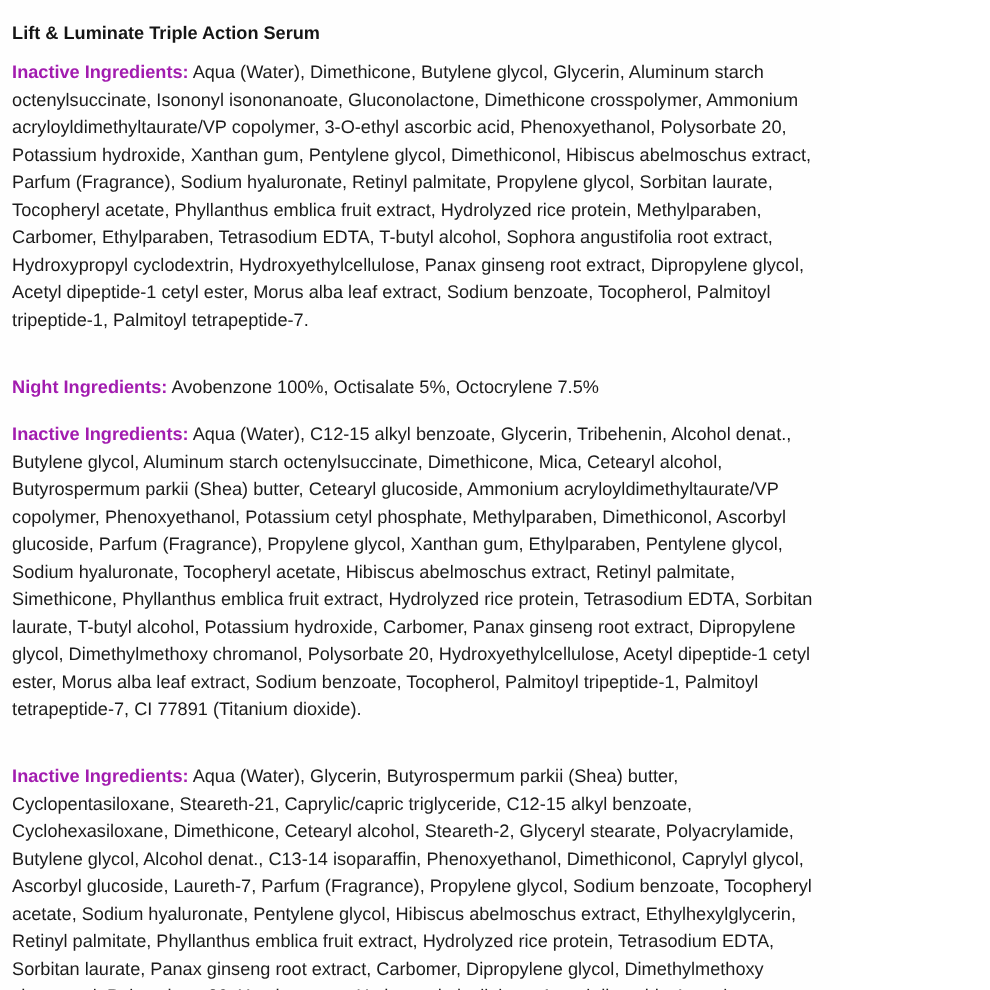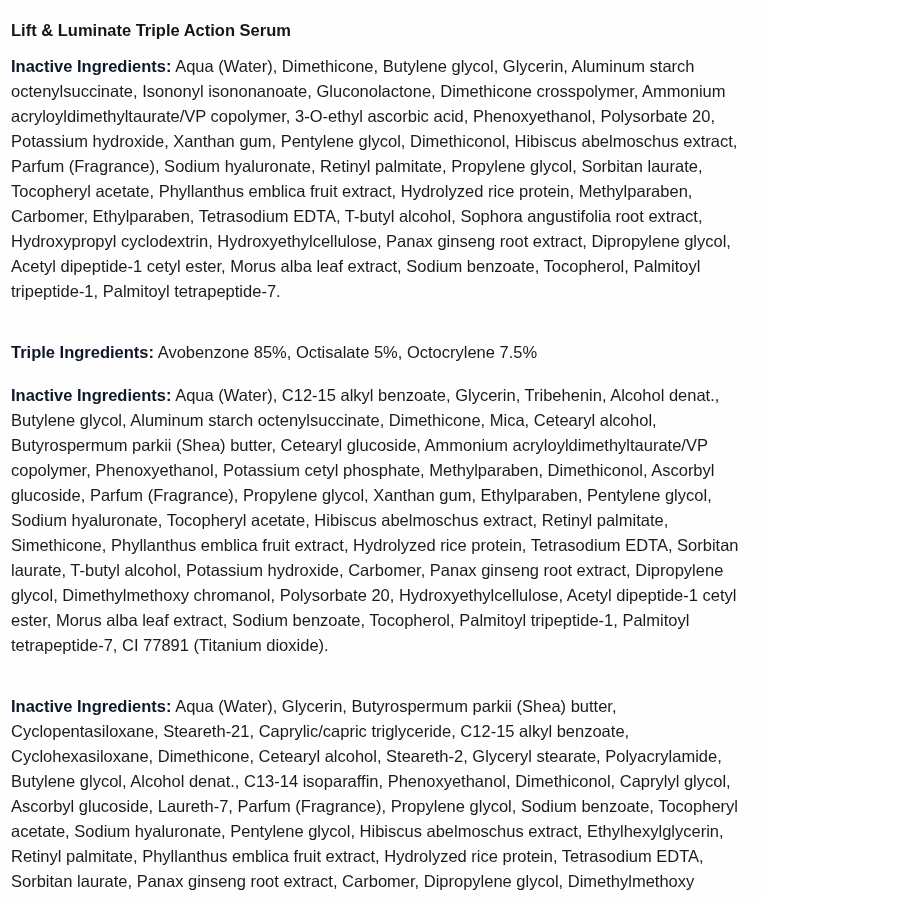--- a/index.html
+++ b/index.html
@@ -26,40 +26,40 @@
     font-weight: bold;
     font-size: 16.5px;
     margin: 0 0 11px 0;
     color: #161616;
   }
   .ingredients-paragraph {
     margin: 0 0 18px 0;
   }
   .ingredients-label {
     font-weight: bold;
-    color: #0f172a;
+    color: #a21caf;
   }
 </style>
 </head>
 <body>
 
 <div class="document">
 
   <section class="product-section">
     <h2 class="product-title">Lift &amp; Luminate Triple Action Serum</h2>
     <p class="ingredients-paragraph">
       <strong class="ingredients-label">Inactive Ingredients:</strong>
       <span>Aqua (Water), Dimethicone, Butylene glycol, Glycerin, Aluminum starch octenylsuccinate, Isononyl isononanoate, Gluconolactone, Dimethicone crosspolymer, Ammonium acryloyldimethyltaurate/VP copolymer, 3-O-ethyl ascorbic acid, Phenoxyethanol, Polysorbate 20, Potassium hydroxide, Xanthan gum, Pentylene glycol, Dimethiconol, Hibiscus abelmoschus extract, Parfum (Fragrance), Sodium hyaluronate, Retinyl palmitate, Propylene glycol, Sorbitan laurate, Tocopheryl acetate, Phyllanthus emblica fruit extract, Hydrolyzed rice protein, Methylparaben, Carbomer, Ethylparaben, Tetrasodium EDTA, T-butyl alcohol, Sophora angustifolia root extract, Hydroxypropyl cyclodextrin, Hydroxyethylcellulose, Panax ginseng root extract, Dipropylene glycol, Acetyl dipeptide-1 cetyl ester, Morus alba leaf extract, Sodium benzoate, Tocopherol, Palmitoyl tripeptide-1, Palmitoyl tetrapeptide-7.</span>
     </p>
   </section>
 
   <section class="product-section">
     <p class="ingredients-paragraph">
-      <strong class="ingredients-label">Triple Ingredients:</strong>
-      <span>Avobenzone 85%, Octisalate 5%, Octocrylene 7.5%</span>
+      <strong class="ingredients-label">Night Ingredients:</strong>
+      <span>Avobenzone 100%, Octisalate 5%, Octocrylene 7.5%</span>
     </p>
     <p class="ingredients-paragraph">
       <strong class="ingredients-label">Inactive Ingredients:</strong>
       <span>Aqua (Water), C12-15 alkyl benzoate, Glycerin, Tribehenin, Alcohol denat., Butylene glycol, Aluminum starch octenylsuccinate, Dimethicone, Mica, Cetearyl alcohol, Butyrospermum parkii (Shea) butter, Cetearyl glucoside, Ammonium acryloyldimethyltaurate/VP copolymer, Phenoxyethanol, Potassium cetyl phosphate, Methylparaben, Dimethiconol, Ascorbyl glucoside, Parfum (Fragrance), Propylene glycol, Xanthan gum, Ethylparaben, Pentylene glycol, Sodium hyaluronate, Tocopheryl acetate, Hibiscus abelmoschus extract, Retinyl palmitate, Simethicone, Phyllanthus emblica fruit extract, Hydrolyzed rice protein, Tetrasodium EDTA, Sorbitan laurate, T-butyl alcohol, Potassium hydroxide, Carbomer, Panax ginseng root extract, Dipropylene glycol, Dimethylmethoxy chromanol, Polysorbate 20, Hydroxyethylcellulose, Acetyl dipeptide-1 cetyl ester, Morus alba leaf extract, Sodium benzoate, Tocopherol, Palmitoyl tripeptide-1, Palmitoyl tetrapeptide-7, CI 77891 (Titanium dioxide).</span>
     </p>
   </section>
 
   <section class="product-section">
     <p class="ingredients-paragraph">
       <strong class="ingredients-label">Inactive Ingredients:</strong>

